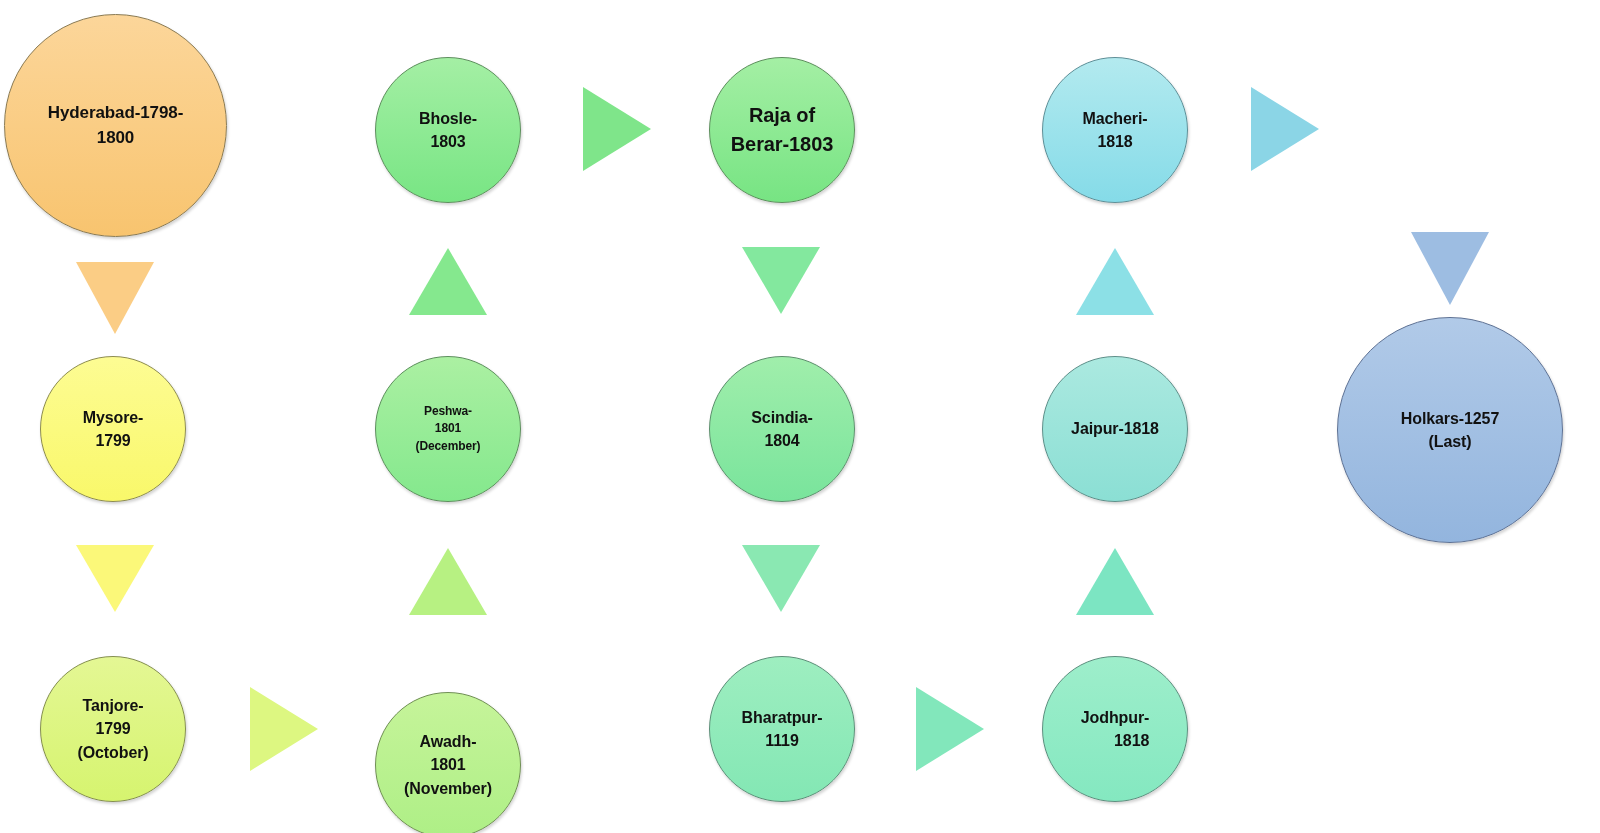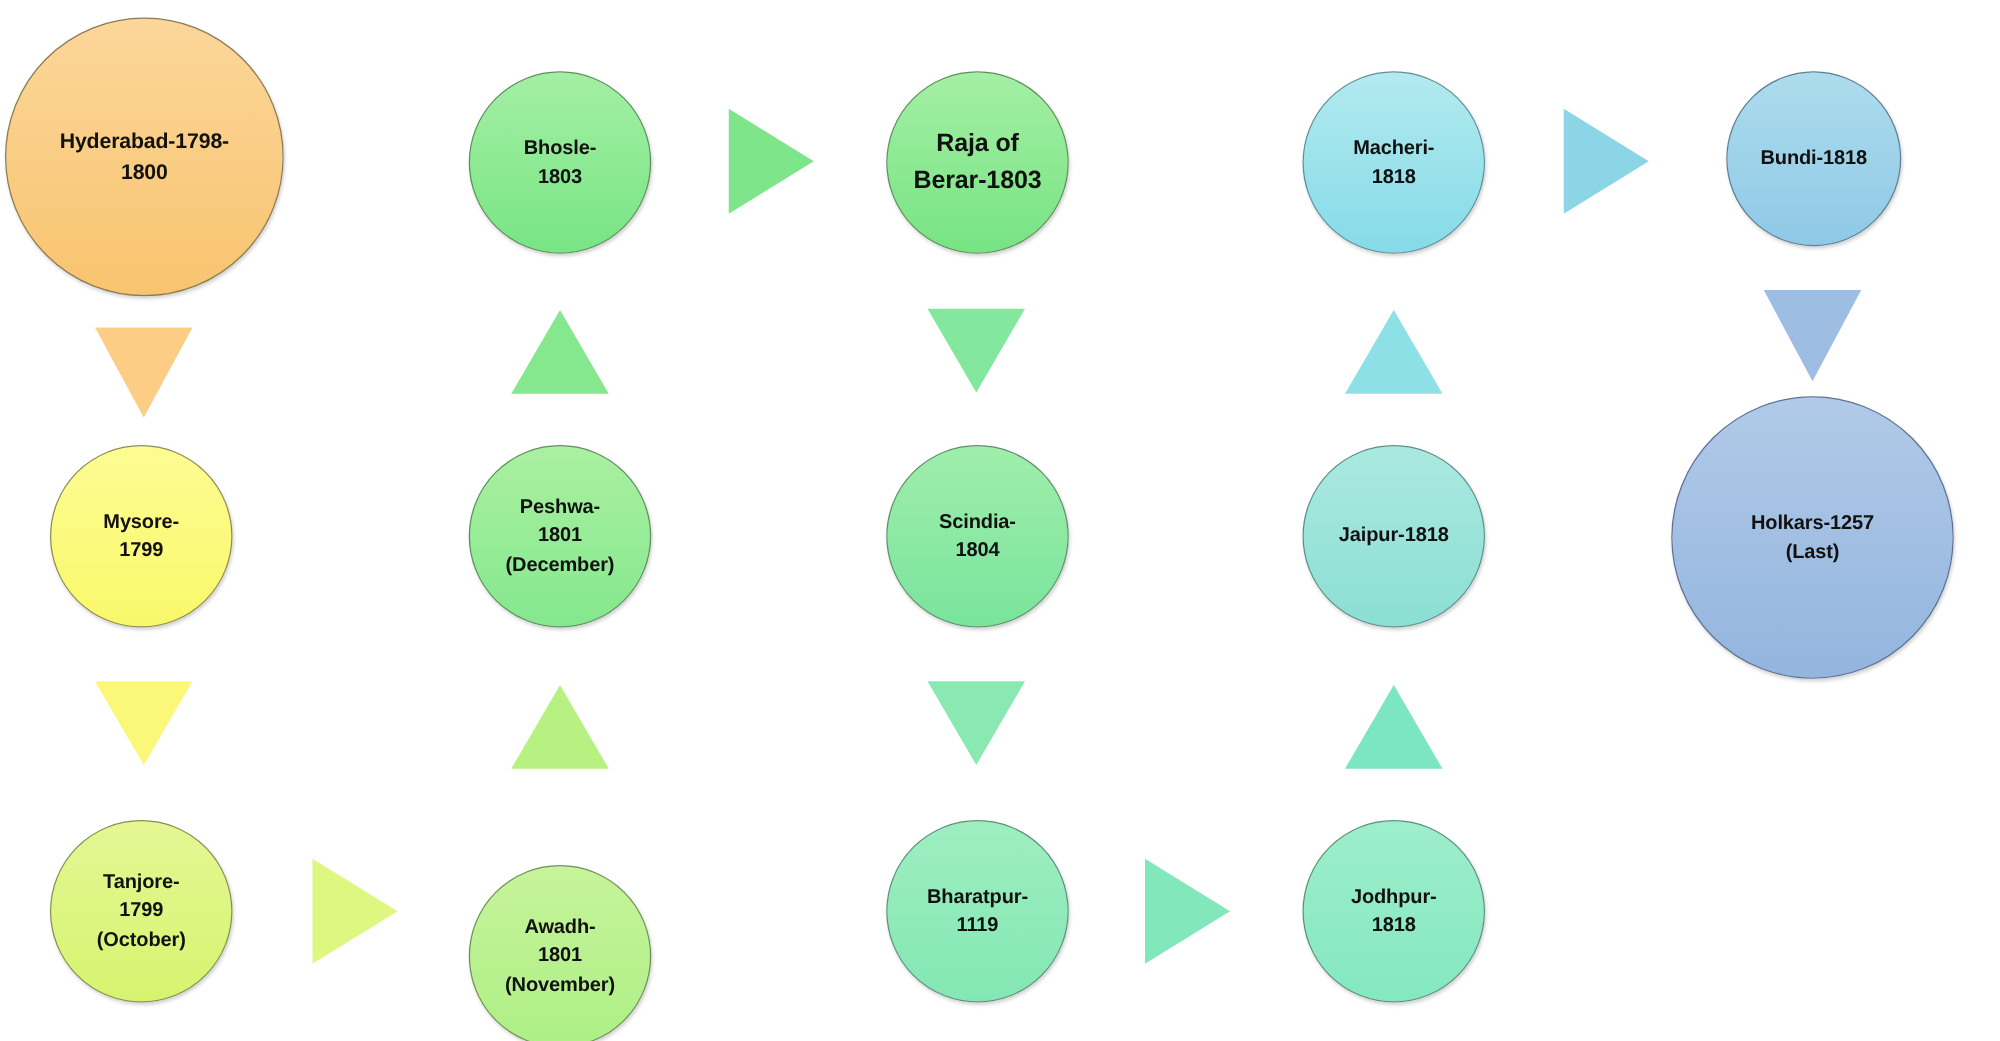--- a/index.html
+++ b/index.html
@@ -91,28 +91,25 @@
 1803</span>
     </div>
     <div class="node" style="left: 709px; top: 57px; width: 146px; height: 146px; font-size: 20px; border-color: rgb(92, 143, 92); background: linear-gradient(rgb(164, 239, 164) 0%, rgb(119, 228, 131) 100%);">
       <span class="node-label">Raja of
 Berar-1803</span>
     </div>
     <div class="node" style="left: 1042px; top: 57px; width: 146px; height: 146px; font-size: 16px; border-color: rgb(93, 143, 151); background: linear-gradient(rgb(179, 234, 239) 0%, rgb(133, 219, 232) 100%);">
       <span class="node-label">Macheri-
 1818</span>
     </div>
-    <div class="node" style="left: 1381px; top: 57px; width: 140px; height: 140px; font-size: 16px; border-color: rgb(92, 127, 148); background: linear-gradient(rgb(173, 220, 237) 0%, rgb(143, 201, 230) 100%);">
-      <span class="node-label">Bundi-1818</span>
-    </div>
     <div class="node" style="left: 40px; top: 356px; width: 146px; height: 146px; font-size: 16px; border-color: rgb(141, 140, 78); background: linear-gradient(rgb(253, 252, 147) 0%, rgb(249, 248, 106) 100%);">
       <span class="node-label">Mysore-
 1799</span>
     </div>
-    <div class="node" style="left: 375px; top: 356px; width: 146px; height: 146px; font-size: 16px; border-color: rgb(92, 143, 92); background: linear-gradient(rgb(171, 240, 162) 0%, rgb(132, 232, 141) 100%);">
+    <div class="node" style="left: 375px; top: 356px; width: 146px; height: 146px; font-size: 12px; border-color: rgb(92, 143, 92); background: linear-gradient(rgb(171, 240, 162) 0%, rgb(132, 232, 141) 100%);">
       <span class="node-label">Peshwa-
 1801
 (December)</span>
     </div>
     <div class="node" style="left: 709px; top: 356px; width: 146px; height: 146px; font-size: 16px; border-color: rgb(92, 143, 108); background: linear-gradient(rgb(160, 238, 171) 0%, rgb(121, 228, 156) 100%); text-align: center;">
       <span class="node-label">Scindia-
 1804</span>
     </div>
     <div class="node" style="left: 1042px; top: 356px; width: 146px; height: 146px; font-size: 16px; border-color: rgb(93, 143, 137); background: linear-gradient(rgb(171, 233, 224) 0%, rgb(139, 223, 212) 100%);">
       <span class="node-label">Jaipur-1818</span>
@@ -128,17 +125,17 @@
     </div>
     <div class="node" style="left: 375px; top: 692px; width: 146px; height: 146px; font-size: 16px; border-color: rgb(111, 143, 83); background: linear-gradient(rgb(198, 244, 154) 0%, rgb(174, 239, 134) 100%);">
       <span class="node-label">Awadh-
 1801
 (November)</span>
     </div>
     <div class="node" style="left: 709px; top: 656px; width: 146px; height: 146px; font-size: 16px; border-color: rgb(92, 143, 120); background: linear-gradient(rgb(158, 238, 192) 0%, rgb(131, 231, 180) 100%);">
       <span class="node-label">Bharatpur-
 1119</span>
     </div>
-    <div class="node" style="left: 1042px; top: 656px; width: 146px; height: 146px; font-size: 16px; border-color: rgb(92, 143, 126); background: linear-gradient(rgb(158, 238, 203) 0%, rgb(132, 232, 192) 100%);">
+    <div class="node" style="left: 1042px; top: 656px; width: 146px; height: 146px; font-size: 16px; border-color: rgb(92, 143, 126); background: linear-gradient(rgb(158, 238, 203) 0%, rgb(132, 232, 192) 100%); text-align: right;">
       <span class="node-label">Jodhpur-
 1818</span>
     </div>
   </div>
 
 </body></html>

